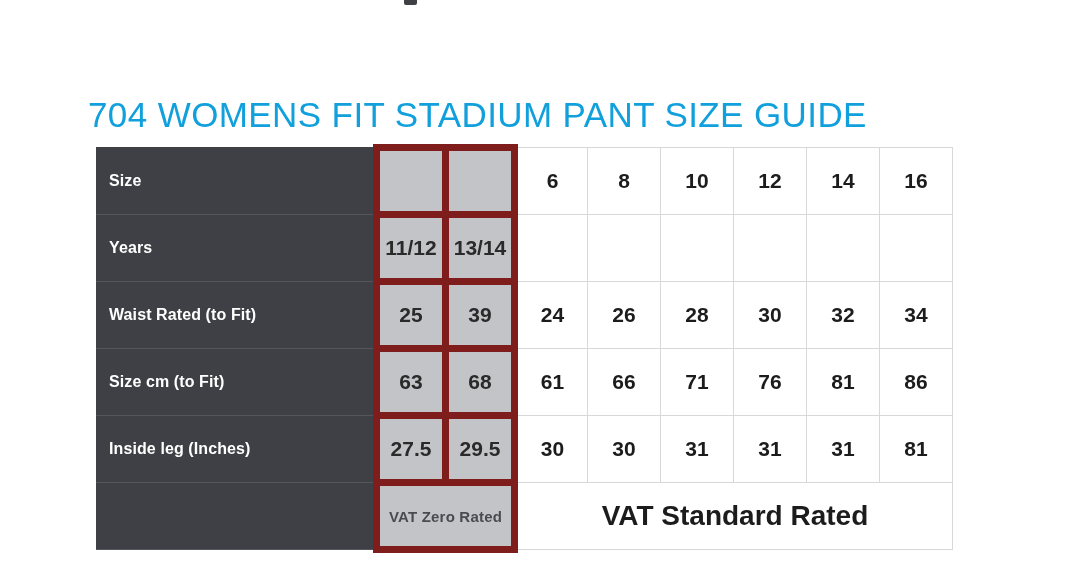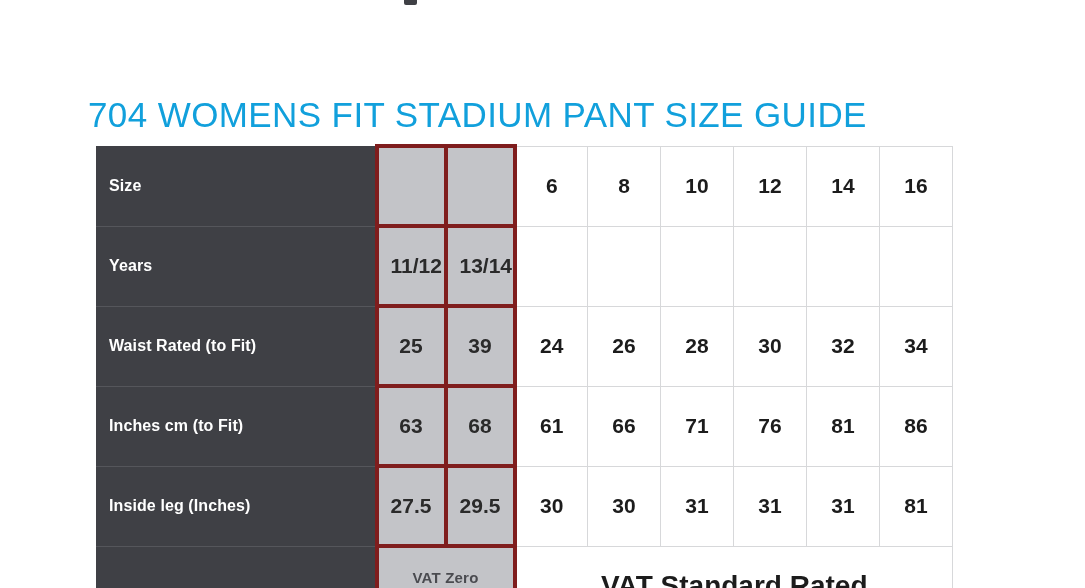--- a/index.html
+++ b/index.html
@@ -42,21 +42,21 @@
     position: absolute;
     left: 96px;
     top: 144px;
     width: 856px;
     border-collapse: collapse;
     table-layout: fixed;
   }
 
   .size-table td {
     height: 52px;
-    padding: 12px;
+    padding: 4px;
     margin: 0;
     font-size: 21px;
     font-weight: bold;
     text-align: center;
     vertical-align: middle;
     color: #1c1c1c;
     background: #ffffff;
     border: 1px solid #d7d8da;
   }
 
@@ -72,21 +72,21 @@
     border-bottom: 1px solid #55565b;
   }
   .size-table td.label.empty {
     color: #3f4045;
   }
 
   
   .size-table td.grey {
     background: #c3c4c8;
     color: #2a2a2a;
-    border: 4px solid #7f1d1d;
+    border: 7px solid #7f1d1d;
   }
   .size-table td.grey.blank {
     color: #c3c4c8;
   }
 
   .size-table td.vat-zero {
     font-size: 15px;
     font-weight: bold;
     letter-spacing: 0.2px;
     color: #4a4b50;
@@ -151,21 +151,21 @@
       <td class="grey">39</td>
       <td>24</td>
       <td>26</td>
       <td>28</td>
       <td>30</td>
       <td>32</td>
       <td>34</td>
     </tr>
 
     <tr>
-      <td class="label">Inches cm (to Fit)</td>
+      <td class="label">Size cm (to Fit)</td>
       <td class="grey">63</td>
       <td class="grey">68</td>
       <td>61</td>
       <td>66</td>
       <td>71</td>
       <td>76</td>
       <td>81</td>
       <td>86</td>
     </tr>
 

